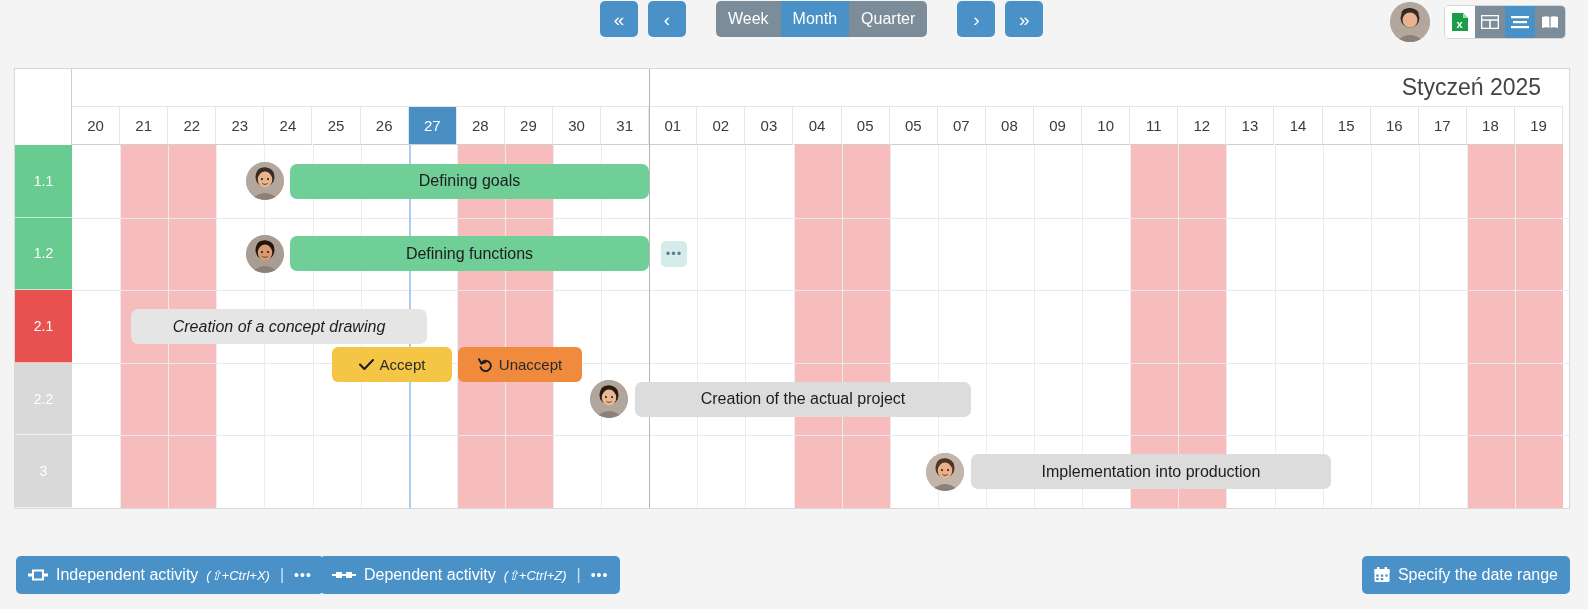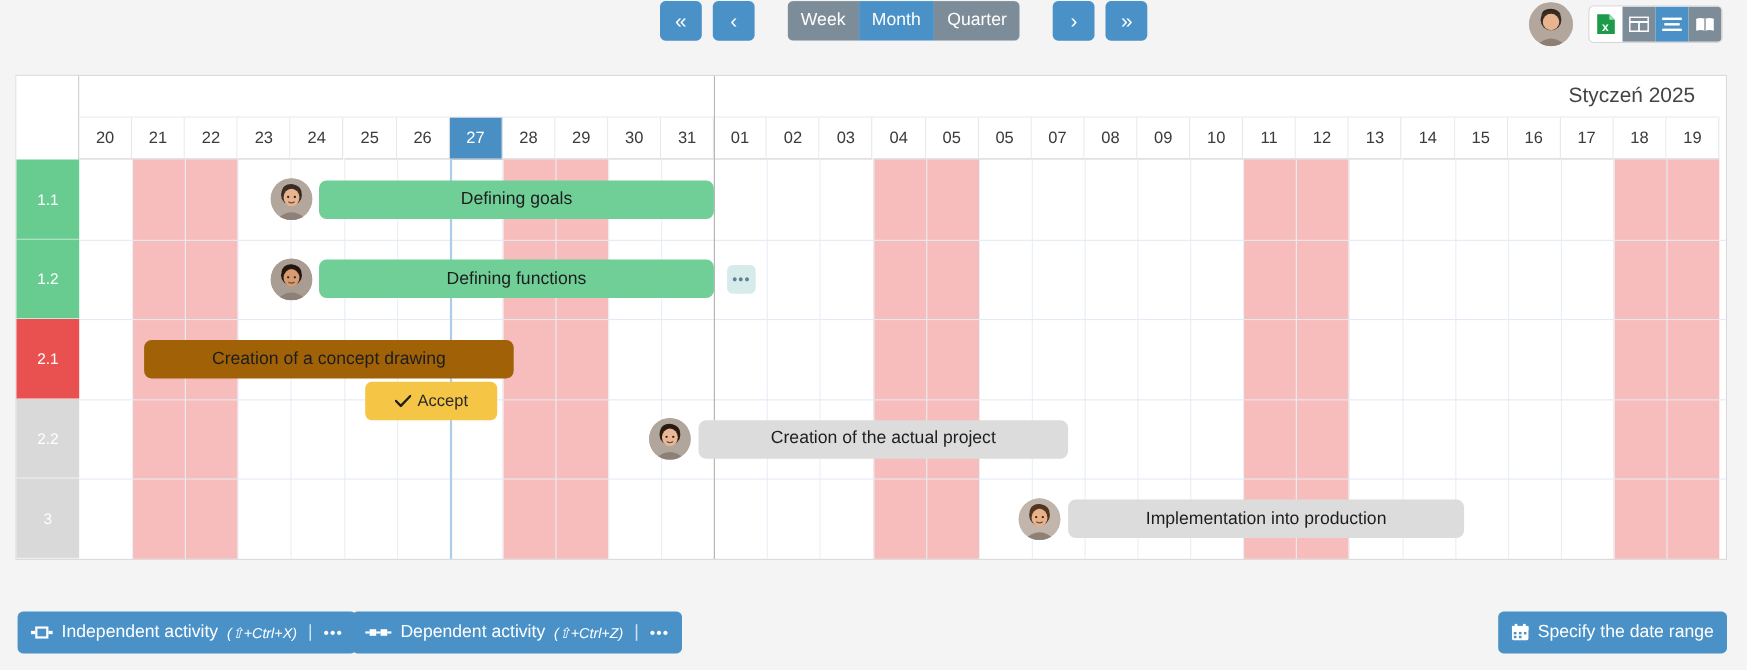--- a/index.html
+++ b/index.html
@@ -94,21 +94,21 @@
   }
   .hdr-month {
     position: absolute;
     top: 0; left: 0;
     height: 38px;
     border-bottom: 1px solid #e6e6e6;
     display: flex;
     align-items: center;
     justify-content: flex-end;
     padding-right: 22px;
-    font-size: 19px;
+    font-size: 23px;
     color: #444;
   }
   .hdr-corner {
     position: absolute;
     left: 0; top: 0;
     width: 57px; height: 76px;
     border-right: 1px solid #cfcfcf;
     background: #fff;
     z-index: 4;
   }
@@ -504,21 +504,21 @@
           <path d="M10.5 13 Q20 2.5 29.5 13 Q28.5 6.5 20 5.5 Q11.5 5.5 10.5 13Z" fill="#22160f"></path>
           <circle cx="16.8" cy="18" r="1.1" fill="#2b2119"></circle>
           <circle cx="23.2" cy="18" r="1.1" fill="#2b2119"></circle>
           <path d="M17 22.5 Q20 24.6 23 22.5" stroke="#6b4a39" stroke-width="1.1" fill="none"></path>
         </svg>
       </div>
       <div class="bar" style="left: 275px; width: 359px; top: 91.4px; background: rgb(111, 207, 151);">
         <span>Defining functions</span>
       </div>
       <div class="dots-btn" style="left: 646px; top: 95.9px;">•••</div>
-      <div class="bar" style="left: 116px; width: 336px; top: 164px; background: #a16207;">
+      <div class="bar" style="left: 116px; width: 296px; top: 164px; background: #e5e5e5; font-style: italic;">
         <span>Creation of a concept drawing</span>
       </div>
       <div class="bar-av" style="left: 575px; top: 235.1px;">
         <svg width="38" height="38" viewBox="0 0 40 40">
           <circle cx="20" cy="20" r="20" fill="#b0a69c"></circle>
           <circle cx="20" cy="16" r="10" fill="#2a1b12"></circle>
           <ellipse cx="20" cy="18.5" rx="7.6" ry="8.4" fill="#eab896"></ellipse>
           <path d="M5 40 Q20 25 35 40 Z" fill="#8d8077"></path>
           <path d="M10.5 13 Q20 2.5 29.5 13 Q28.5 6.5 20 5.5 Q11.5 5.5 10.5 13Z" fill="#2a1b12"></path>
           <circle cx="16.8" cy="18" r="1.1" fill="#2b2119"></circle>
@@ -544,20 +544,29 @@
       <div class="bar" style="left: 956px; width: 360px; top: 309.2px; background: rgb(220, 220, 220);">
         <span>Implementation into production</span>
       </div>
       <div class="act-btn" style="left: 317px; top: 202px; width: 120px; background: rgb(245, 198, 70);">
         <span>
           <svg width="15" height="13" viewBox="0 0 15 13">
             <path d="M1 6.5 L5.4 11 L14 2" stroke="#1d1d1d" stroke-width="2.1" fill="none" stroke-linecap="round" stroke-linejoin="round"></path>
           </svg>
         </span>
         <span>Accept</span>
+      </div>
+      <div class="act-btn" style="left: 443px; top: 202px; width: 124px; background: rgb(240, 138, 60);">
+        <span>
+          <svg width="15" height="14" viewBox="0 0 15 14">
+            <path d="M3.2 5.2 A5.2 5.2 0 1 1 2.6 9.2" stroke="#1d1d1d" stroke-width="1.9" fill="none" stroke-linecap="round"></path>
+            <path d="M1 1.2 L3.4 5.6 L7.6 4.2" stroke="#1d1d1d" stroke-width="1.9" fill="none" stroke-linecap="round" stroke-linejoin="round"></path>
+          </svg>
+        </span>
+        <span>Unaccept</span>
       </div>
     </div>
 <div class="monthsep" style="left: 634.2px; height: 439px;"></div>
   </div>
 
 <div class="bottom">
   <div class="pill" style="left:16px; top:4px;justify-content:space-between;">
     <span>
       <svg width="20" height="14" viewBox="0 0 20 14">
         <rect x="5" y="2.5" width="10" height="9" fill="none" stroke="#ffffff" stroke-width="2"></rect>

